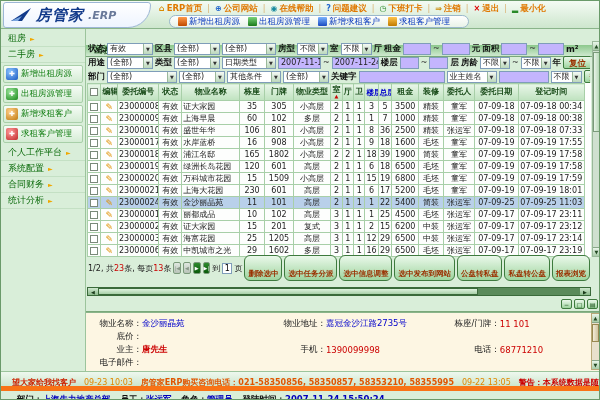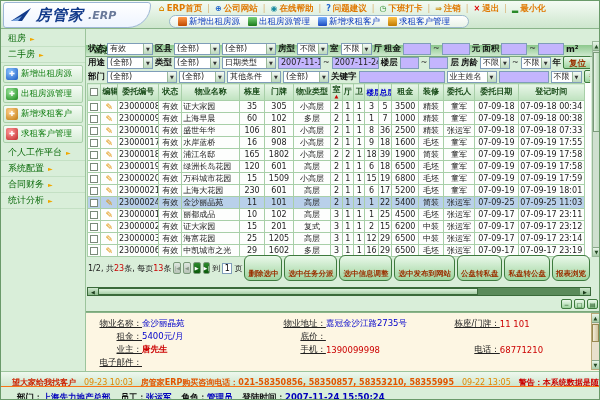--- a/index.html
+++ b/index.html
@@ -90,31 +90,31 @@
   .tab { height:13px; padding:0 5px; font-size:8px; line-height:13px; color:#1a4d1a; background:linear-gradient(#dff0df,#b8d8b8);
     border:1px solid #7aa87a; border-bottom:none; border-radius:2px 2px 0 0; margin-right:1px; cursor:pointer; }
   .tab.active { background:#fdf8ec; color:#000; font-weight:bold; }
   #winbtns { margin-left:auto; display:flex; gap:2px; padding:0 3px 2px 0; }
   .winbtn { width:11px; height:10px; font-size:6px; line-height:9px; text-align:center; background:linear-gradient(#eaf8ea,#9ed49e);
     border:1px solid #3e7a3e; border-radius:2px; color:#1a4d1a; cursor:pointer; }
   #detail { position:absolute; left:0; top:283px; width:515px; height:59px; background:#fdf6e3; border-top:1px solid #8ab48a; padding:4px 12px 2px 6px; }
   .drow { display:flex; height:13px; align-items:center; }
   .dcell { display:flex; align-items:center; overflow:hidden; white-space:nowrap; }
   .dc0 { flex:0 0 37%; } .dc1 { flex:0 0 35%; } .dc2 { flex:1; }
-  .dlabel { font-size:8.5px; color:#222; text-align:right; flex:0 0 auto; min-width:50px;text-decoration:underline; }
+  .dlabel { font-size:8.5px; color:#222; text-align:right; flex:0 0 auto; min-width:50px; }
   .dvalue { font-size:8.5px; }
   .dvalue.blue { color:#0000cc; } .dvalue.red { color:#cc0000; } .dvalue.bold { font-weight:bold; }
   #detail-vscroll { position:absolute; right:1px; top:284px; width:9px; height:57px; background:#e8e0cc; border:1px solid #b8a878; }
   #dthumb { position:absolute; top:10px; left:0; width:100%; height:18px; background:linear-gradient(90deg,#f4ecd8,#cfc4a0); border:1px solid #988850; }
 
   
   #marquee { position:absolute; left:0; top:370px; width:600px; height:15px; background:linear-gradient(#eef8ee,#cde6cd);
     border-top:1px solid #9cc49c; display:flex; align-items:center; gap:7px; padding:0 4px; white-space:nowrap; overflow:hidden; }
   .mseg { font-size:8px; }
-  #statusbar { position:absolute; left:0; top:385px; width:600px; height:15px; background:#d9eed9; border-top:1px solid #f97316;
+  #statusbar { position:absolute; left:0; top:385px; width:600px; height:15px; background:#d9eed9; border-top:5px solid #f97316;
     display:flex; align-items:center; gap:10px; padding:0 16px; white-space:nowrap; }
   .stlabel { font-size:8.5px; color:#111; font-weight:bold; }
   .stvalue { font-size:8.5px; color:#0000bb; font-weight:bold; }
 </style>
 </head>
 <body>
 
 <div id="app">
 
   <div id="header">
@@ -726,24 +726,20 @@
           <div class="dcell dc1">
             <span class="dlabel">物业地址：</span>
             <span class="dvalue blue">嘉冠金沙江路2735号</span>
           </div>
           <div class="dcell dc2">
             <span class="dlabel">栋座/门牌：</span>
             <span class="dvalue red">11  101</span>
           </div>
         </div>
         <div class="drow">
-          <div class="dcell dc0">
-            <span class="dlabel">租金：</span>
-            <span class="dvalue blue">5400元/月</span>
-          </div>
           <div class="dcell dc1">
             <span class="dlabel">底价：</span>
             <span class="dvalue blue"></span>
           </div>
         </div>
         <div class="drow">
           <div class="dcell dc0">
             <span class="dlabel">业主：</span>
             <span class="dvalue red bold">唐先生</span>
           </div>

